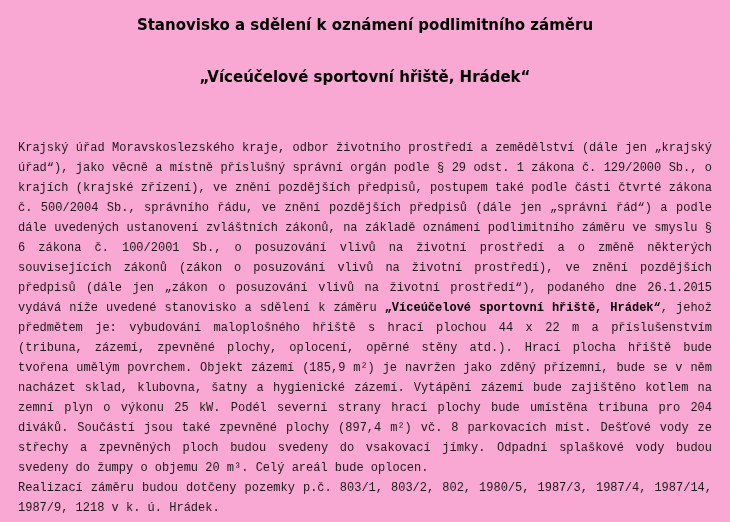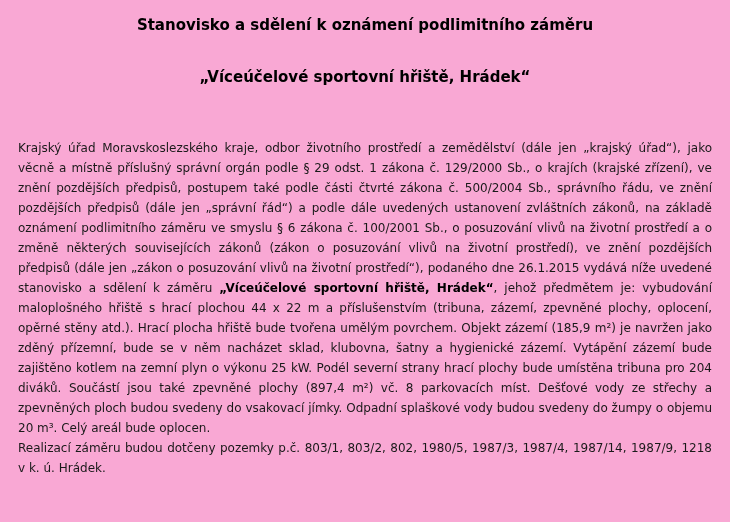--- a/index.html
+++ b/index.html
@@ -35,20 +35,21 @@
   }
   .doc-body {
     position: absolute;
     top: 138px;
     left: 18px;
     right: 18px;
     font-size: 12px;
     line-height: 20px;
     text-align: justify;
     color: #1a1a1a;
+    font-family: Liberation Mono, monospace;
   }
   .para {
     margin: 0;
     padding: 0;
   }
   .para b, .para strong {
     font-weight: bold;
     color: #000000;
   }
 </style>

